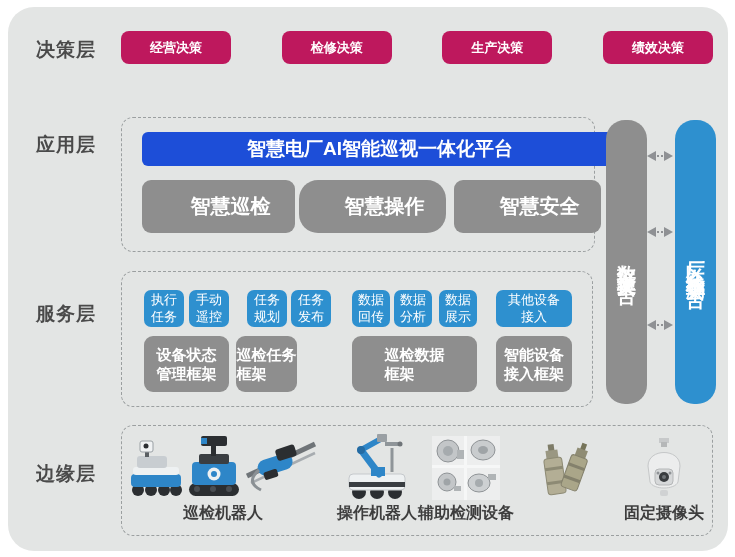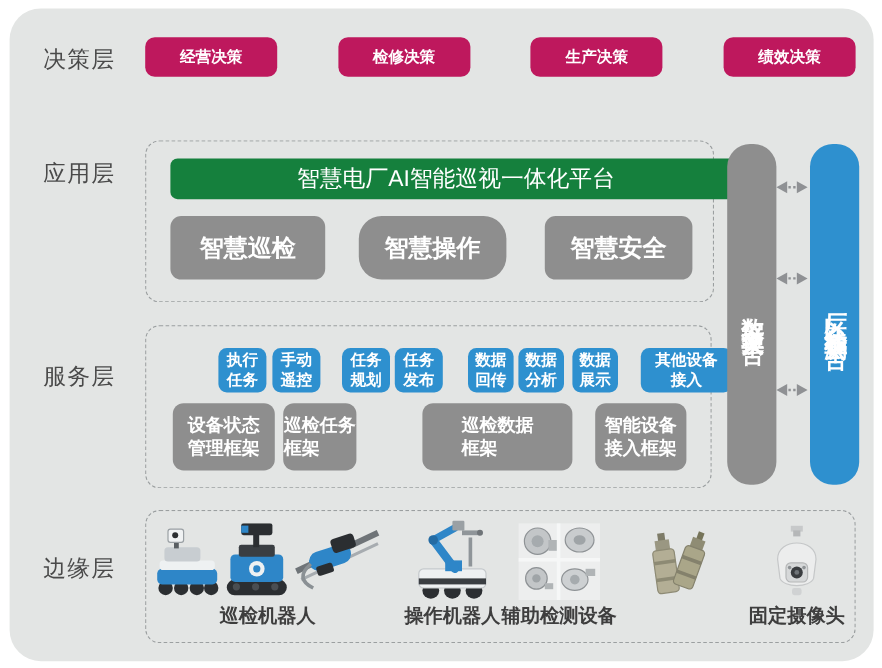--- a/index.html
+++ b/index.html
@@ -1,38 +1,38 @@
 <!DOCTYPE html>
 <html><head>
 <meta charset="utf-8">
 <style>
   html,body{margin:0;padding:0;background:#fff;}
   .stage{position:relative;width:735px;height:557px;background:#ffffff;
          font-family:"Liberation Sans",sans-serif;overflow:hidden;}
   .panel{position:absolute;left:8px;top:7px;width:720px;height:544px;
          background:#E3E5E4;border-radius:26px;}
-  .layer-label{position:absolute;left:28px;width:70px;font-size:19px;font-weight:400;
+  .layer-label{position:absolute;left:28px;width:70px;font-size:19px;font-weight:700;
          color:#4A4A4A;letter-spacing:1px;}
   
   .decision-row{position:absolute;left:113px;top:24px;width:592px;height:33px;
          display:flex;justify-content:space-between;}
   .blue-btn{width:110px;height:33px;background:#be185d;border-radius:8px;color:#fff;
          font-size:13px;font-weight:700;display:flex;align-items:center;justify-content:center;}
   
   .dashed{position:absolute;border:1.5px dashed #9B9FA0;border-radius:12px;}
   
-  .platform-bar{position:absolute;left:20px;top:14px;width:476px;height:34px;background:#15803d;
-         border-radius:6px;color:#fff;font-size:19px;font-weight:400;
+  .platform-bar{position:absolute;left:20px;top:14px;width:476px;height:34px;background:#1d4ed8;
+         border-radius:6px;color:#fff;font-size:19px;font-weight:700;
          display:flex;align-items:center;justify-content:center;}
   .module-box{position:absolute;top:62px;height:53px;background:#8E8E8E;border-radius:9px;
-         color:#fff;font-size:20px;font-weight:700;display:flex;align-items:center;justify-content:center;}
+         color:#fff;font-size:20px;font-weight:700;display:flex;align-items:center;justify-content:center;padding-left:24px;}
   
   .func-box{position:absolute;top:18px;height:37px;background:#2E90CF;border-radius:7px;
-         color:#fff;font-size:13px;font-weight:700;line-height:1.25;white-space:pre-line;
-         display:flex;align-items:center;justify-content:center;text-align:center;margin-left:38px;}
+         color:#fff;font-size:13px;font-weight:400;line-height:1.25;white-space:pre-line;
+         display:flex;align-items:center;justify-content:center;text-align:center;}
   .frame-box{position:absolute;top:64px;height:56px;background:#8E8E8E;border-radius:9px;
          color:#fff;font-size:15px;font-weight:700;line-height:1.3;white-space:pre-line;
          display:flex;align-items:center;justify-content:center;text-align:left;}
   
   .device-block{position:absolute;top:6px;height:96px;text-align:center;}
   .device-img{display:flex;align-items:flex-end;justify-content:center;height:68px;}
   .device-label{margin-top:3px;font-size:16px;font-weight:700;color:#3E3E3E;white-space:nowrap;}
   
   .v-bar{position:absolute;top:113px;width:41px;height:284px;border-radius:19px;
          display:flex;align-items:center;justify-content:center;color:#fff;}

